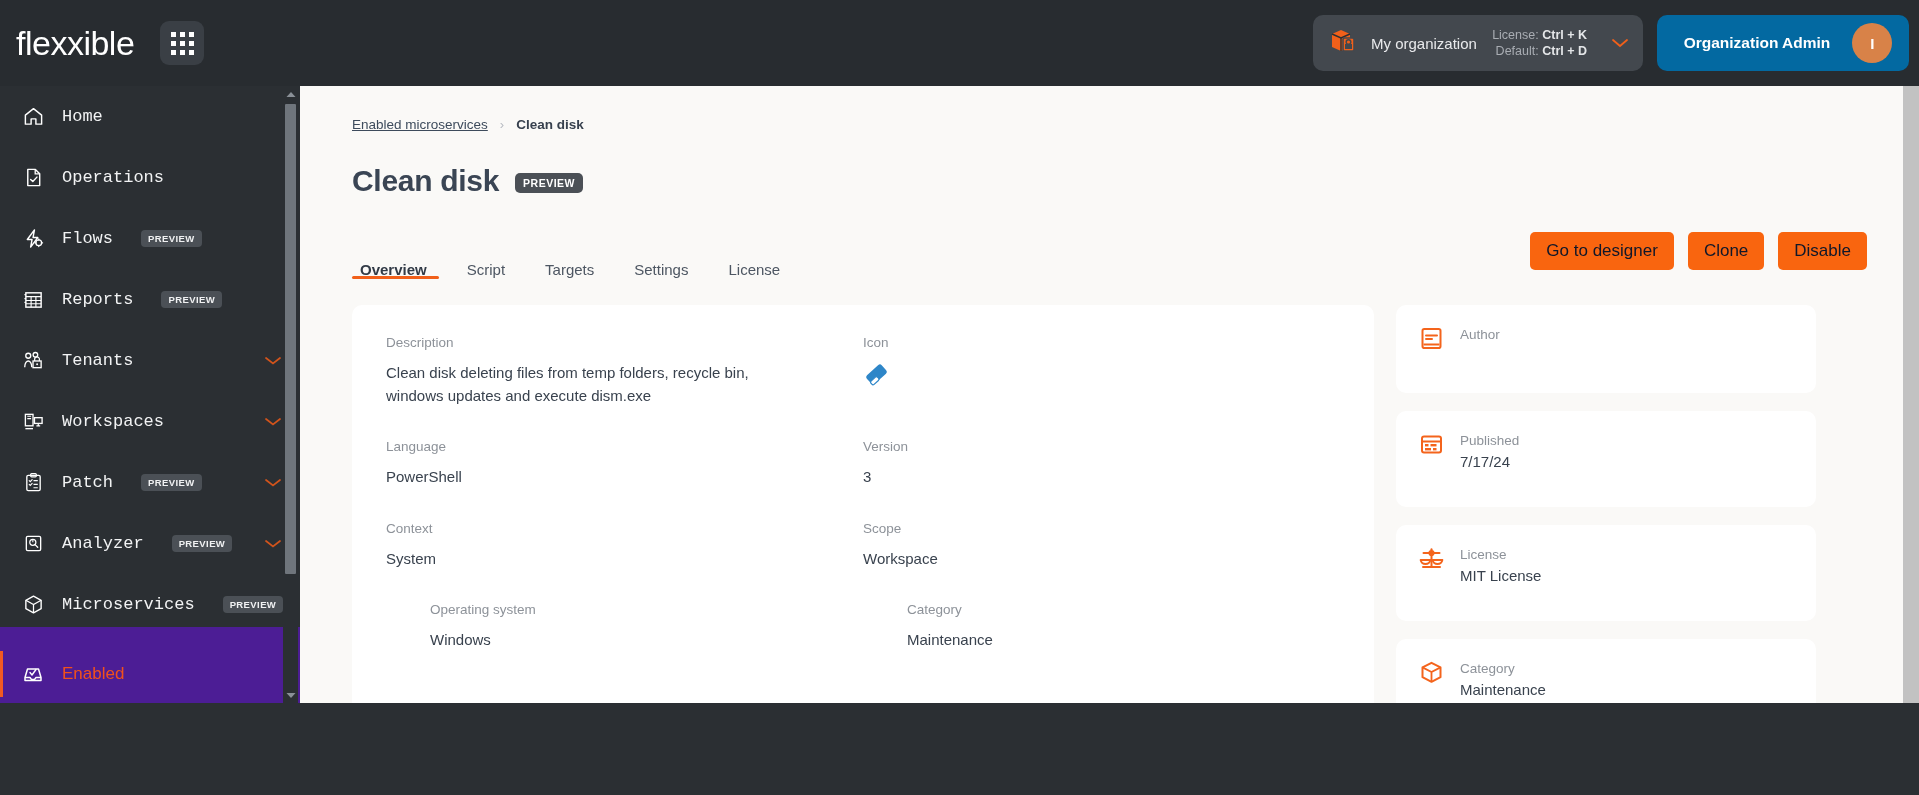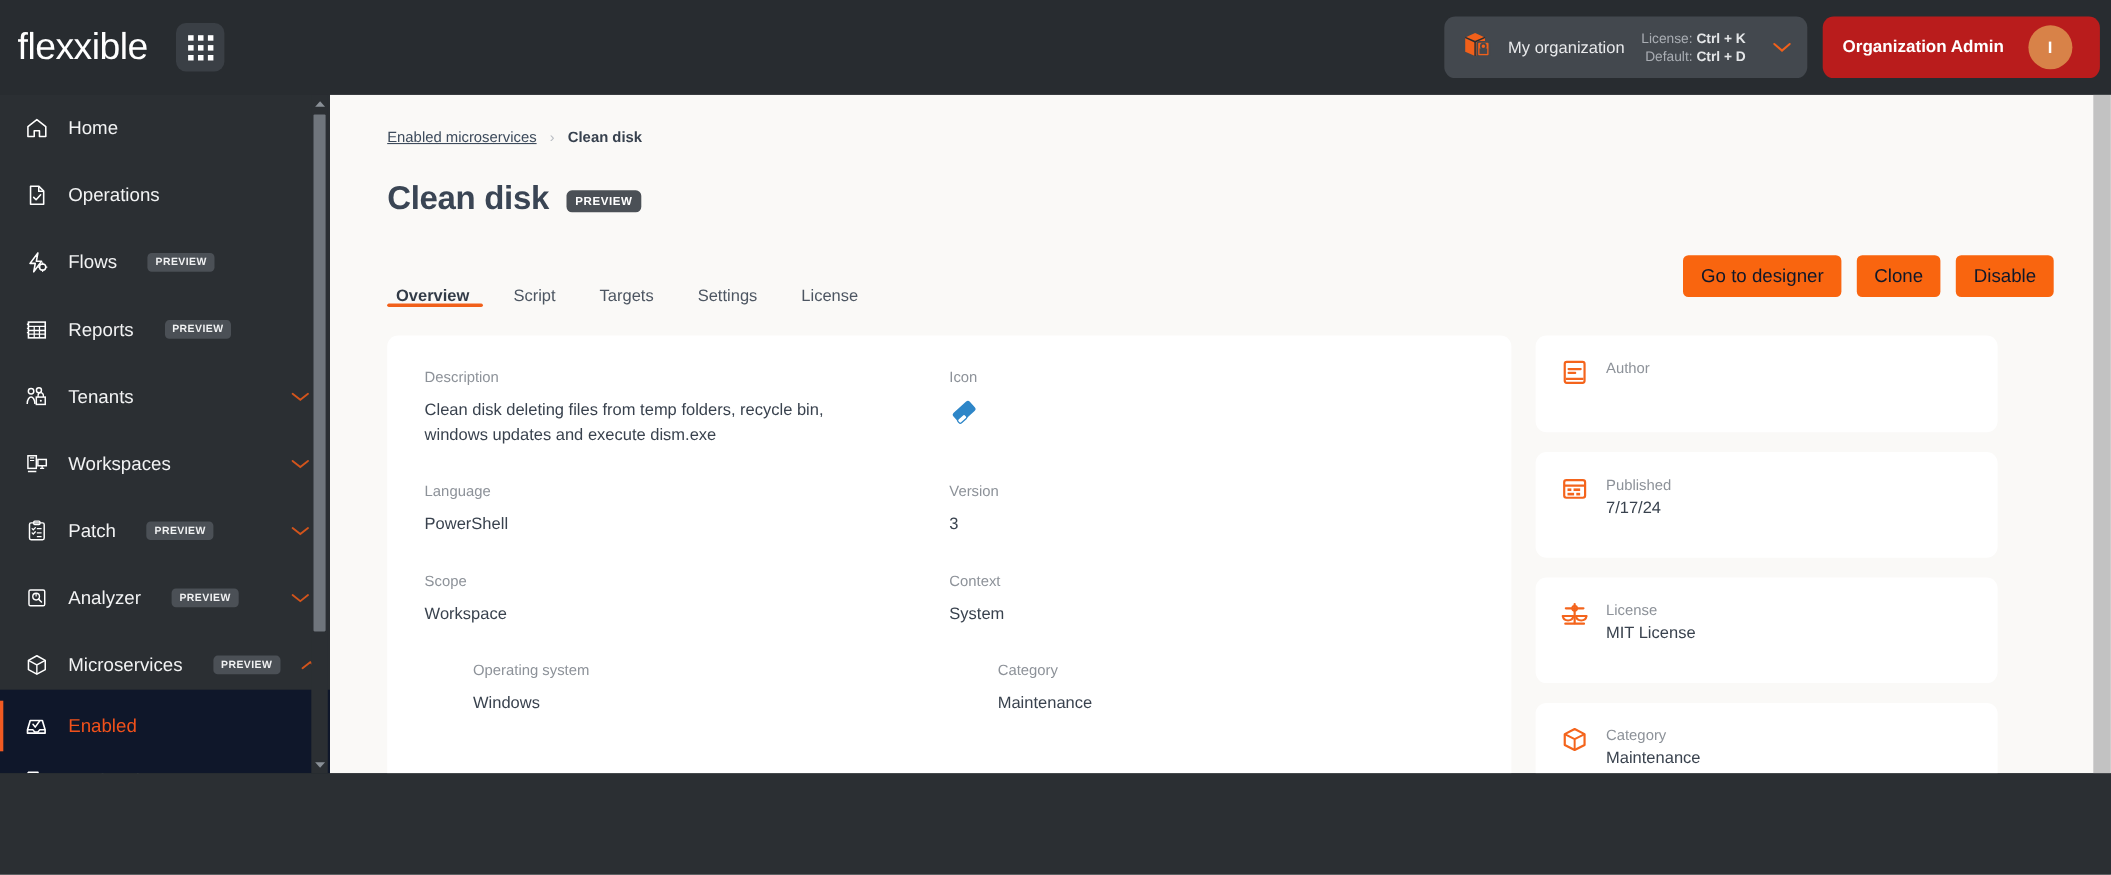--- a/index.html
+++ b/index.html
@@ -52,24 +52,24 @@
     min-width: 330px;
   }
   .org-left { display: flex; align-items: center; gap: 12px; }
   .org-name { color: #e9eaec; font-size: 15px; }
   .org-shortcuts { margin-left: auto; text-align: right; line-height: 1.28; }
   .org-shortcuts div { font-size: 12.5px; color: #a9adb3; white-space: nowrap; }
   .org-shortcuts b { color: #e4e6e8; font-weight: bold; }
   .chev-orange { margin-left: 10px; display:flex; align-items:center; }
 
   .user-box {
-    background: #b91c1c;
+    background: #0369a1;
     border-radius: 10px;
     height: 56px;
-    display: flex; align-items: center; justify-content: flex-start;
+    display: flex; align-items: center; justify-content: center;
     padding: 0 8px 0 18px;
     gap: 22px;
     cursor: pointer;
     min-width: 252px;
   }
   .user-role { color: #ffffff; font-size: 15.5px; font-weight: bold; white-space: nowrap; }
   .avatar {
     width: 40px; height: 40px; border-radius: 50%;
     background: #d88248;
     color: #fff; font-size: 15px; font-weight: bold;
@@ -90,37 +90,37 @@
   .nav-item {
     display: flex; align-items: center;
     height: 45px;
     padding: 0 18px 0 22px;
     cursor: pointer;
     gap: 18px;
     position: relative;
   }
   .nav-icon { width: 22px; height: 22px; display:flex; align-items:center; justify-content:center; flex: 0 0 22px; }
   .nav-icon svg { display:block; }
-  .nav-label { color: #f2f3f4; font-size: 17px; white-space: nowrap; }
+  .nav-label { color: #f2f3f4; font-size: 17px; white-space: nowrap; font-family: Liberation Mono, monospace; }
   .preview-tag {
     background: #4b5056;
     color: #f0f1f2;
     font-size: 9.5px;
     font-weight: bold;
     letter-spacing: 0.4px;
     padding: 3px 7px 3px 7px;
     border-radius: 4px;
     margin-left: 10px;
   }
   .nav-chev { margin-left: auto; display: flex; align-items: center; }
   .nav-gap { height: 16px; }
 
   .submenu {
-    background: #0f172a;
-    padding: 8px 0 10px 0;
+    background: #4c1d95;
+    padding: 22px 0 10px 0;
   }
   .sub-item {
     display: flex; align-items: center;
     height: 50px;
     padding: 0 18px 0 22px;
     gap: 18px;
     cursor: pointer;
     position: relative;
   }
   .sub-item.active::before {
@@ -550,27 +550,27 @@
                 <div class="field-label">Language</div>
                 <div class="field-value">PowerShell</div>
               </div>
 
               <div class="field">
                 <div class="field-label">Version</div>
                 <div class="field-value">3</div>
               </div>
 
               <div class="field">
+                <div class="field-label">Context</div>
+                <div class="field-value">System</div>
+              </div>
+
+              <div class="field">
                 <div class="field-label">Scope</div>
                 <div class="field-value">Workspace</div>
-              </div>
-
-              <div class="field">
-                <div class="field-label">Context</div>
-                <div class="field-value">System</div>
               </div>
 
               <div class="field">
                 <div class="field-label">Operating system</div>
                 <div class="field-value">Windows</div>
               </div>
 
               <div class="field">
                 <div class="field-label">Category</div>
                 <div class="field-value">Maintenance</div>

